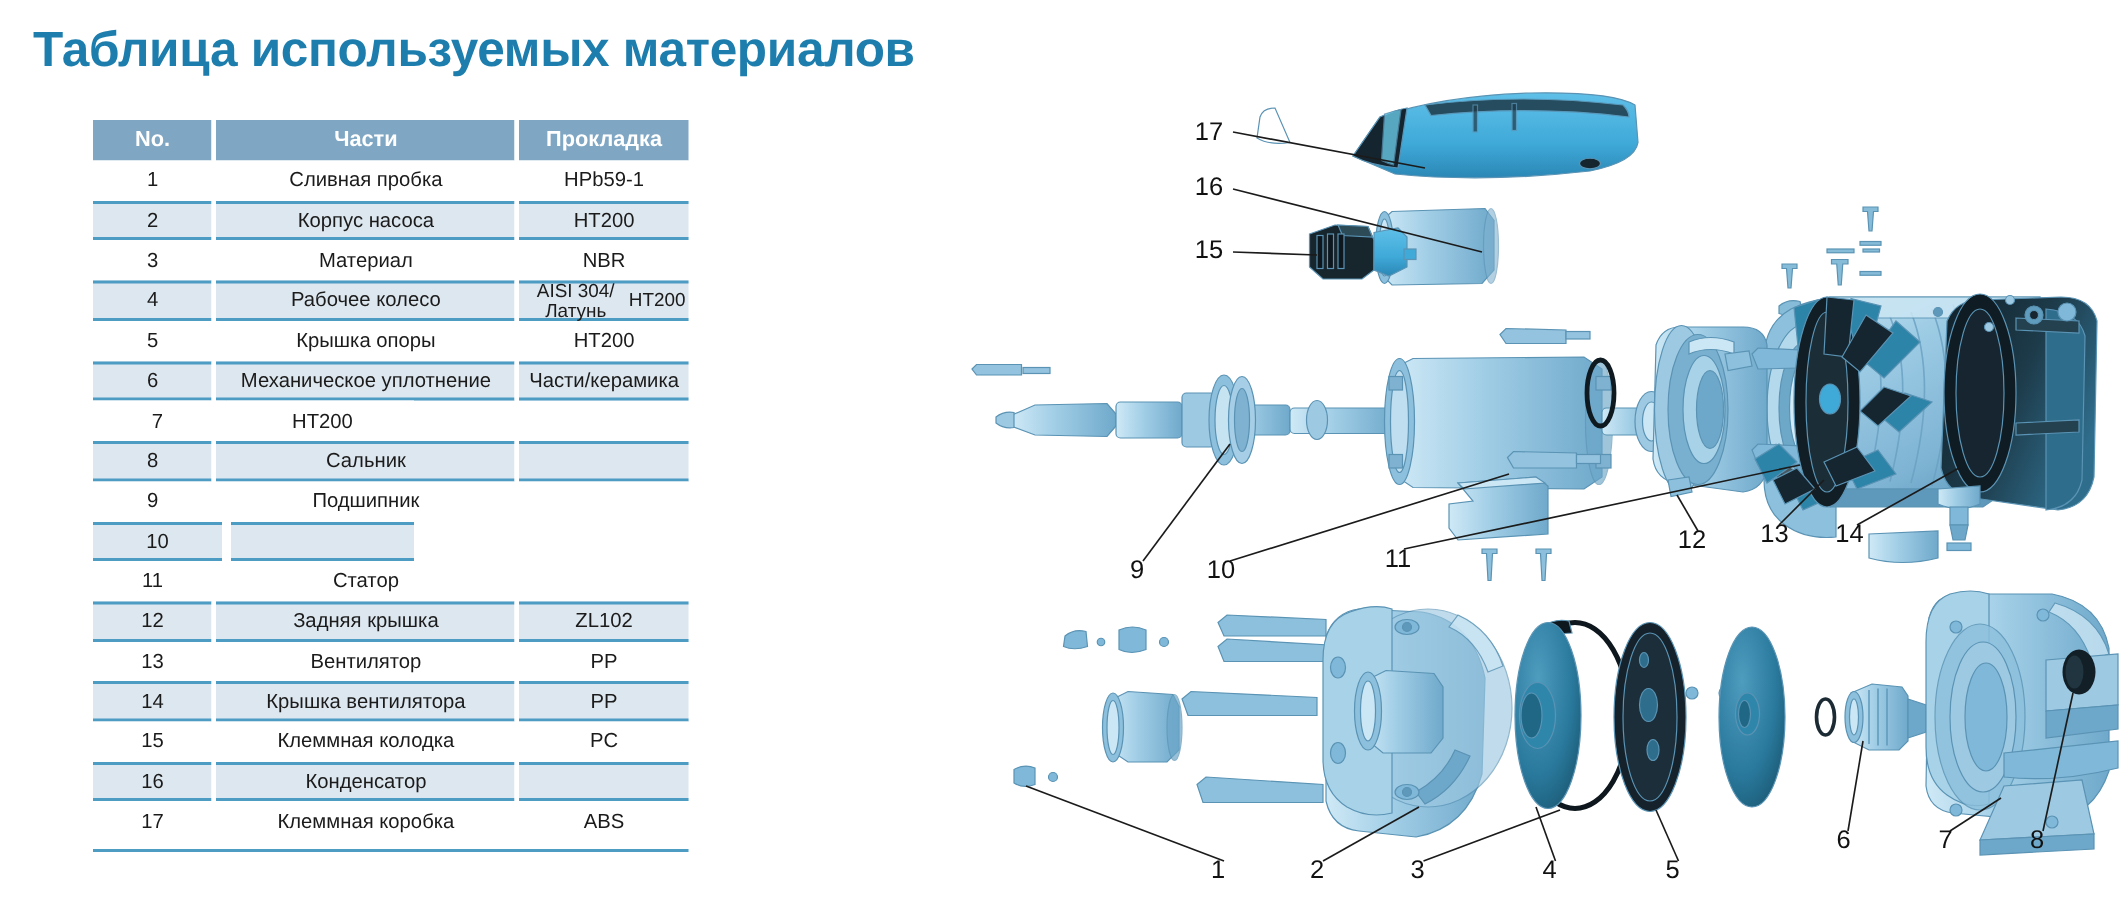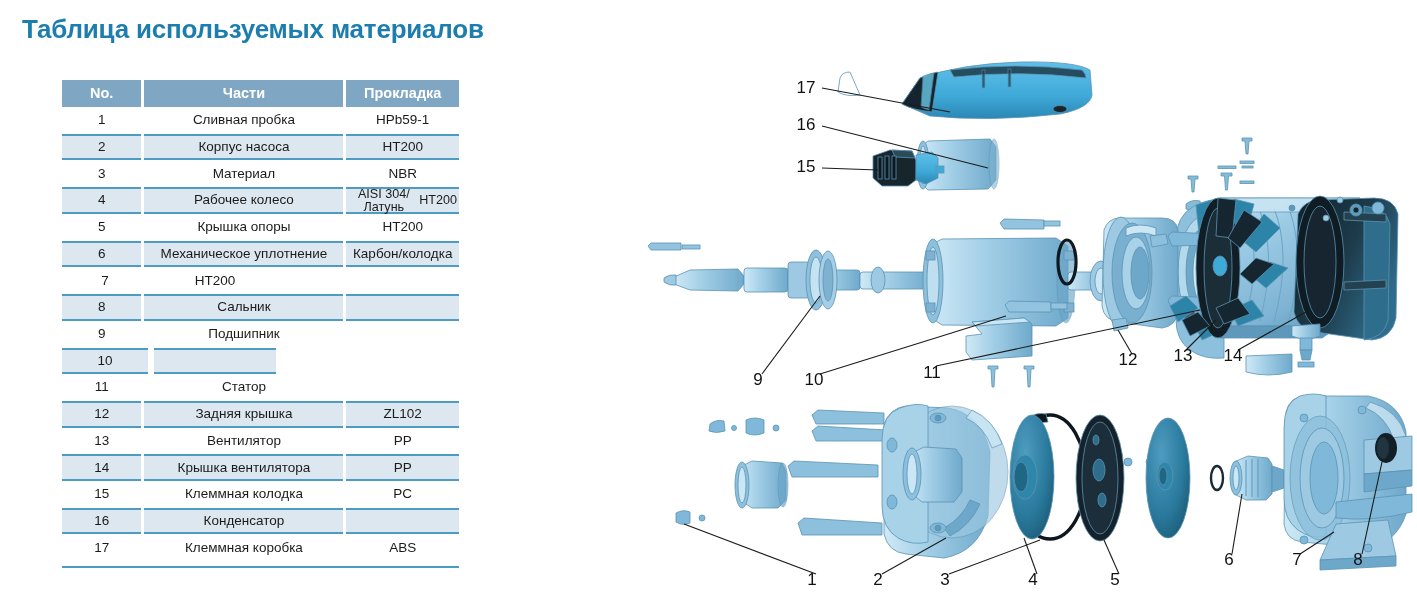--- a/index.html
+++ b/index.html
@@ -13,21 +13,21 @@
   #page {
     position: relative;
     width: 1417px; height: 601px;
     background: #ffffff;
   }
 
   
   #page-title {
     position: absolute;
     left: 22px; top: 14px;
-    font-size: 26px;
+    font-size: 33px;
     font-weight: bold;
     color: #1d7eae;
     letter-spacing: -0.2px;
     white-space: nowrap;
   }
 
   
   #materials-table {
     position: absolute;
     left: 62px; top: 80px;
@@ -161,21 +161,21 @@
           <div class="c-gap"></div>
           <div class="t-cell c-part fillable">Крышка опоры</div>
           <div class="c-gap"></div>
           <div class="t-cell c-mat fillable">HT200</div>
         </div>
         <div class="t-row t-body-row shaded">
           <div class="t-cell c-no fillable">6</div>
           <div class="c-gap"></div>
           <div class="t-cell c-part fillable">Механическое уплотнение</div>
           <div class="c-gap"></div>
-          <div class="t-cell c-mat fillable">Карбон/колодка</div>
+          <div class="t-cell c-mat fillable">Части/керамика</div>
         </div>
         <div class="t-row t-body-row plain">
           <div class="t-cell c-no fillable">7</div>
           <div class="c-gap"></div>
           <div class="c-gap"></div>
           <div class="t-cell c-mat fillable">HT200</div>
         </div>
         <div class="t-row t-body-row shaded">
           <div class="t-cell c-no fillable">8</div>
           <div class="c-gap"></div>

